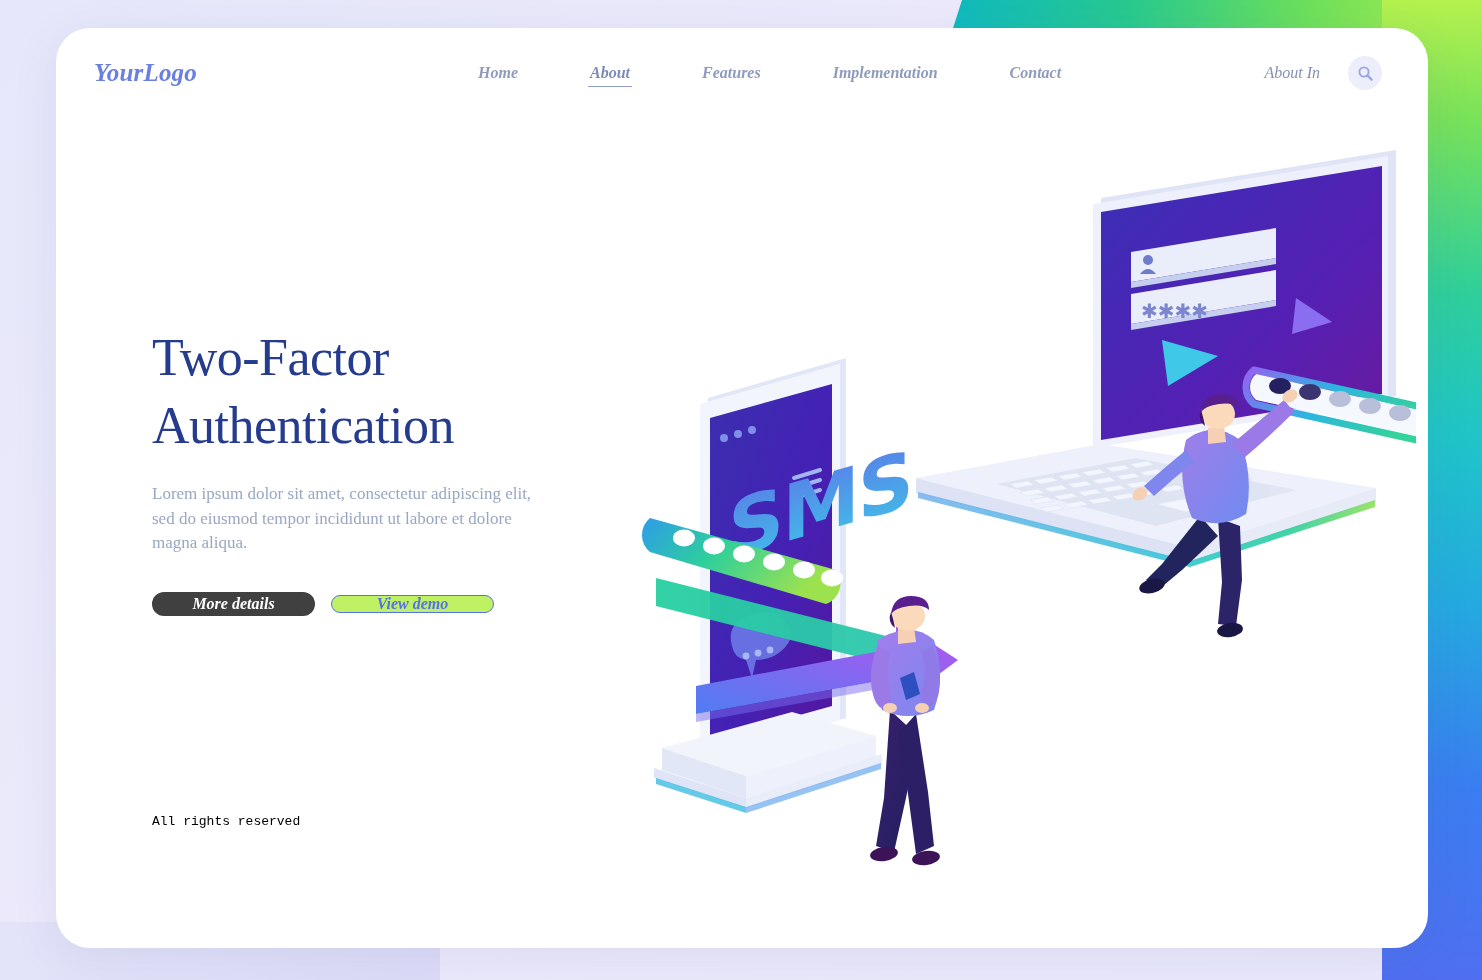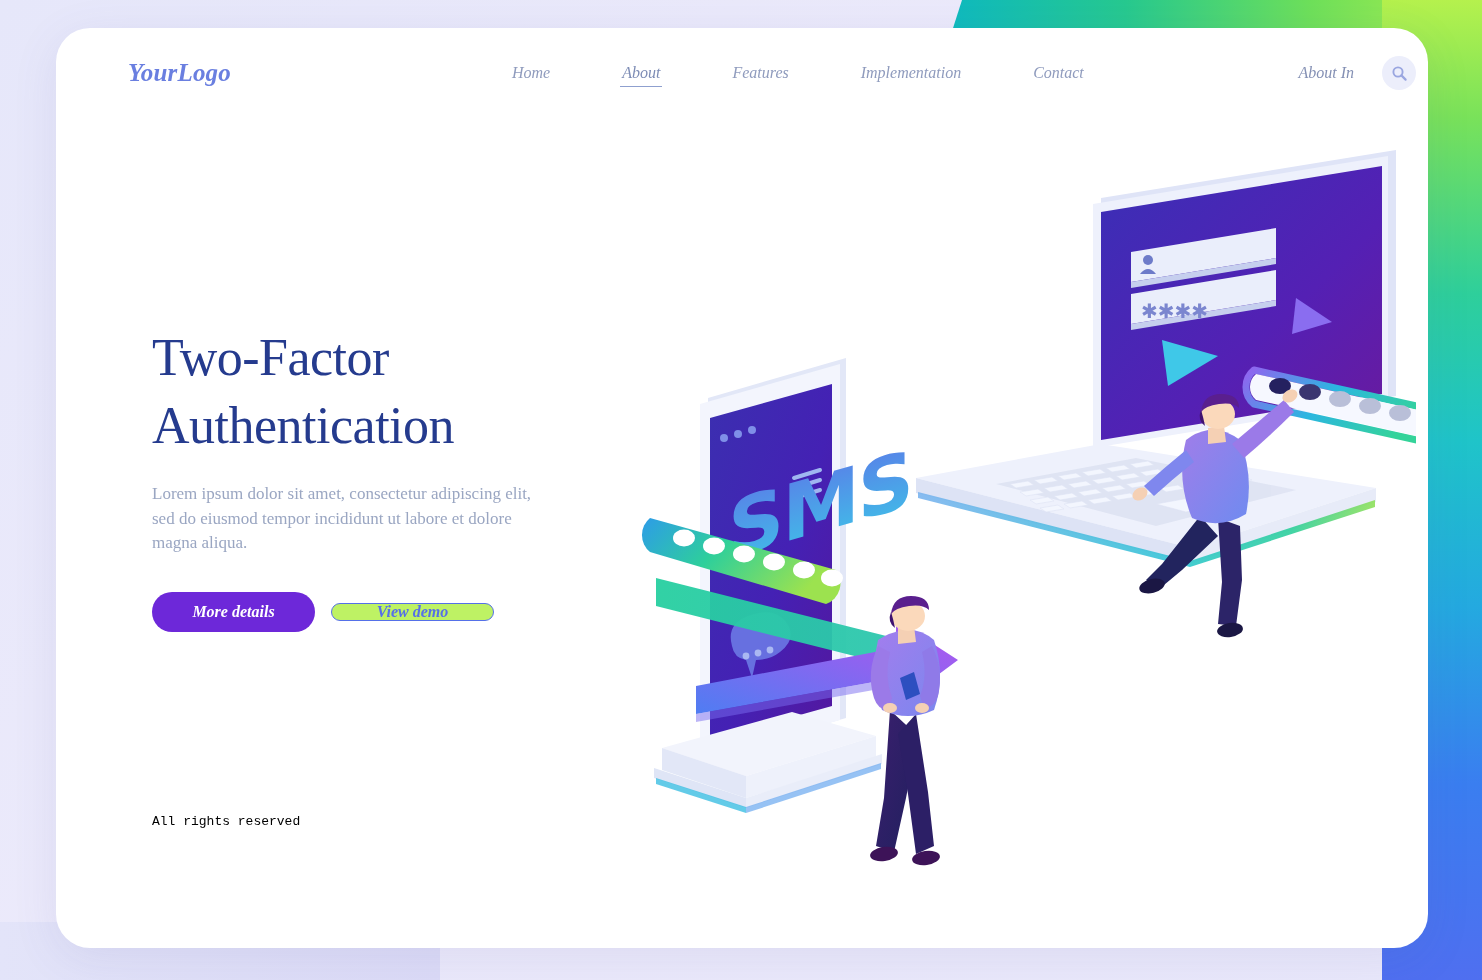--- a/index.html
+++ b/index.html
@@ -82,21 +82,20 @@
   }
 
   
   #header {
     position: absolute;
     left: 0; top: 0;
     width: 100%;
     height: 90px;
     display: flex;
     align-items: center;
-    margin-left: 34px;
   }
 
   #logo {
     position: absolute;
     left: 38px;
     font-family: "Liberation Serif", serif;
     font-style: italic;
     font-weight: bold;
     font-size: 25px;
     color: #6a7fe0;
@@ -115,20 +114,21 @@
   .nav-item {
     font-family: "Liberation Serif", serif;
     font-style: italic;
     font-size: 16px;
     color: #8f9bbd;
     padding: 4px 2px;
     margin-right: 68px;
     cursor: pointer;
     white-space: nowrap;
     border-bottom: 1.6px solid transparent;
+    font-weight: bold;
   }
   .nav-item:last-child { margin-right: 0; }
   .nav-item.active {
     color: #7d8cb5;
     border-bottom-color: #8fa0cf;
   }
 
   #signin {
     position: absolute;
     right: 108px;
@@ -192,24 +192,24 @@
     font-size: 16px;
     border-radius: 22px;
     cursor: pointer;
     display: inline-flex;
     align-items: center;
     justify-content: center;
     white-space: nowrap;
   }
 
   .btn-primary {
-    background: #6d28d9;
+    background: #404040;
     color: #ffffff;
     width: 163px;
-    height: 40px;
+    height: 24px;
     border: none;
   }
 
   .btn-ghost {
     background: #bef264;
     color: #5570e8;
     width: 163px;
     height: 18px;
     border: 1.4px solid #5570e8;
     font-style: italic;

